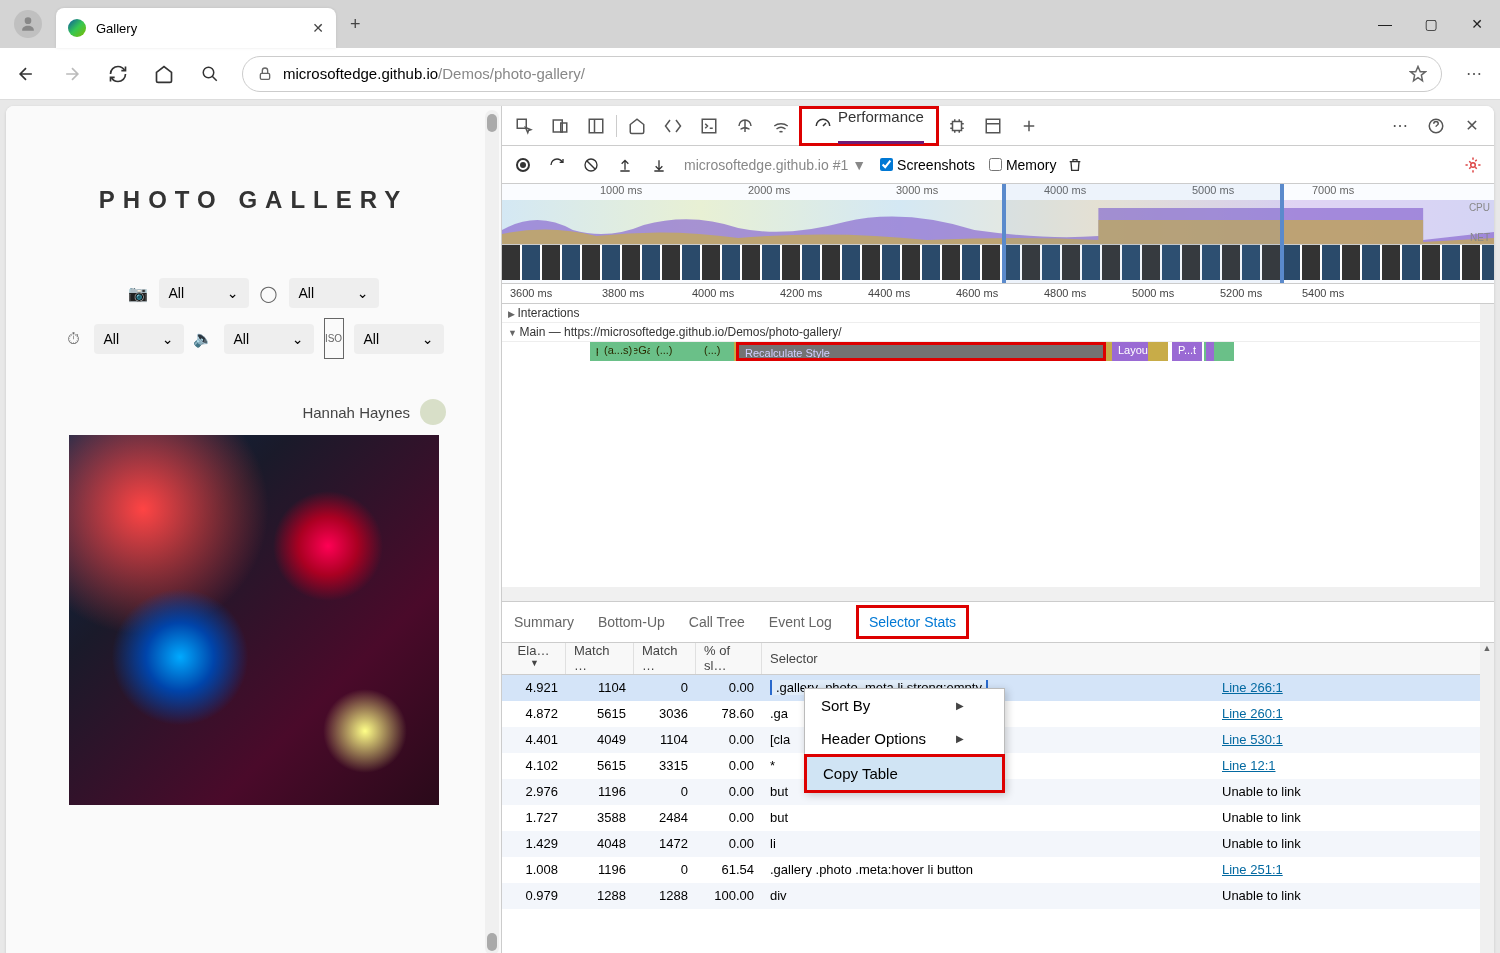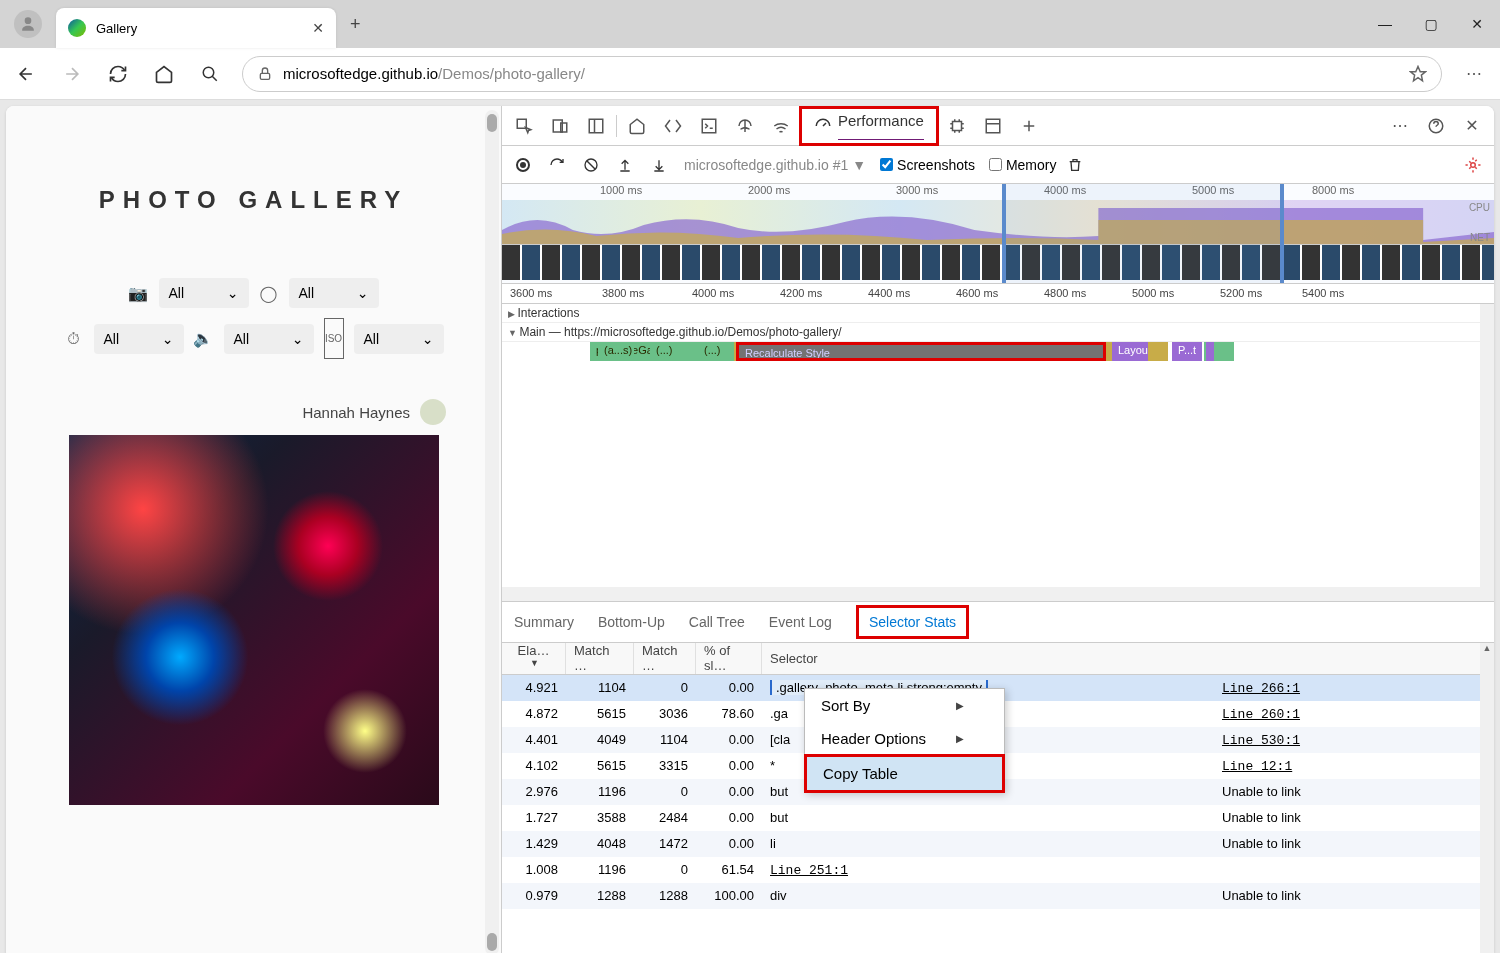--- a/index.html
+++ b/index.html
@@ -43,21 +43,21 @@
 .g-thumb { position: absolute; top: 4px; width: 10px; left: 2px; height: 18px; background: #aaa; border-radius: 5px; }
 .g-thumb2 { position: absolute; bottom: 4px; width: 10px; left: 2px; height: 18px; background: #aaa; border-radius: 5px; }
 
 
 .devtools { flex: 1; background: #fff; display: flex; flex-direction: column; border-left: 1px solid #ccc; position: relative; }
 
 .dt-toolbar { height: 40px; border-bottom: 1px solid #ccc; display: flex; align-items: center; padding: 0 4px; }
 .dt-icon { width: 36px; height: 36px; display: flex; align-items: center; justify-content: center; color: #555; }
 .dt-sep { width: 1px; height: 22px; background: #ccc; margin: 0 2px; }
 .perf-tab { display: flex; align-items: center; gap: 6px; padding: 0 12px; height: 40px; border: 3px solid #d00; font-size: 15px; color: #333; }
-.perf-tab .underline { border-bottom: 1px solid #701a75; padding-bottom: 10px; }
+.perf-tab .underline { border-bottom: 3px solid #701a75; padding-bottom: 16px; }
 .dt-right { margin-left: auto; display: flex; align-items: center; }
 
 .perf-bar { height: 38px; border-bottom: 1px solid #ccc; display: flex; align-items: center; padding: 0 6px; gap: 4px; font-size: 14px; }
 .pb-icon { width: 30px; height: 30px; display: flex; align-items: center; justify-content: center; color: #555; }
 .pb-text { color: #888; margin-left: 6px; text-align: center; }
 .pb-check { display: flex; align-items: center; gap: 4px; margin-left: 10px; }
 .pb-check input { accent-color: #0078d4; }
 .pb-gear { margin-left: auto; color: #d44; }
 
 
@@ -107,21 +107,21 @@
 .tr { height: 26px; display: flex; font-size: 13px; align-items: center; }
 .tr:nth-child(odd) { background: #f3f6fb; }
 .tr.selected { background: #d4e4f8; }
 .td { padding: 0 8px; overflow: hidden; white-space: nowrap; text-overflow: ellipsis; }
 .td.c1 { width: 64px; text-align: right; }
 .td.c2 { width: 68px; text-align: right; }
 .td.c3 { width: 62px; text-align: right; }
 .td.c4 { width: 66px; text-align: right; }
 .td.c5 { flex: 1; }
 .td.c6 { width: 280px; }
-.link { color: #000000; text-decoration: underline; font-family: Liberation Mono, monospace; }
+.link { color: #0369a1; text-decoration: underline; }
 .sort-arrow { font-size: 9px; margin-left: 2px; }
 .tbl-scroll { position: absolute; right: 0; top: 0; width: 14px; background: #f0f0f0; height: 100%; }
 .tbl-scroll-up { position: absolute; top: 0; font-size: 9px; color: #666; width: 100%; text-align: center; }
 
 
 .ctx { position: absolute; background: #fff; border: 1px solid #bbb; box-shadow: 2px 2px 8px rgba(0,0,0,0.2); font-size: 15px; z-index: 100; }
 .ctx-item { padding: 8px 40px 8px 16px; display: flex; align-items: center; justify-content: space-between; gap: 30px; }
 .ctx-item.hl { background: #d0e4f4; border: 3px solid #d00; margin: -1px; }
 .ctx-arrow { font-size: 10px; color: #444; }
 
@@ -375,21 +375,21 @@
         </div>
     </div>
 
     <div class="overview">
       <div class="ov-ruler">
         <span class="ov-tick" style="left:98px">1000 ms</span>
         <span class="ov-tick" style="left:246px">2000 ms</span>
         <span class="ov-tick" style="left:394px">3000 ms</span>
         <span class="ov-tick" style="left:542px">4000 ms</span>
         <span class="ov-tick" style="left:690px">5000 ms</span>
-        <span class="ov-tick" style="left:810px">8000 ms</span>
+        <span class="ov-tick" style="left:810px">7000 ms</span>
       </div>
       <div class="ov-graphs">
         <svg width="100%" height="44" preserveAspectRatio="none" viewBox="0 0 840 44">
           <path d="M0 44 L0 30 Q30 10 60 30 Q90 40 120 25 Q160 12 200 28 Q240 38 290 22 Q340 8 400 30 Q460 40 505 36 L505 8 L780 8 L780 40 L840 32 L840 44 Z" fill="#8a6ad0" opacity="0.7"></path>
           <path d="M0 44 L0 34 Q40 24 80 36 Q140 28 200 38 Q280 30 360 40 Q440 36 505 40 L505 20 L780 20 L780 42 L840 38 L840 44 Z" fill="#c8ac48" opacity="0.7"></path>
         </svg>
       </div>
       <span class="ov-cpu-label">CPU</span>
       <span class="ov-net-label">NET</span>
       <div class="ov-frames"></div>
@@ -512,20 +512,21 @@
             <div class="td c3">1472</div>
             <div class="td c4">0.00</div>
             <div class="td c5">li</div>
             <div class="td c6">Unable to link</div>
           </div>
           <div class="tr">
             <div class="td c1">1.008</div>
             <div class="td c2">1196</div>
             <div class="td c3">0</div>
             <div class="td c4">61.54</div>
+            <div class="td c5">.gallery .photo .meta:hover li button</div>
             <div class="td c6"><span class="link">Line 251:1</span></div>
           </div>
           <div class="tr">
             <div class="td c1">0.979</div>
             <div class="td c2">1288</div>
             <div class="td c3">1288</div>
             <div class="td c4">100.00</div>
             <div class="td c5">div</div>
             <div class="td c6">Unable to link</div>
           </div>

